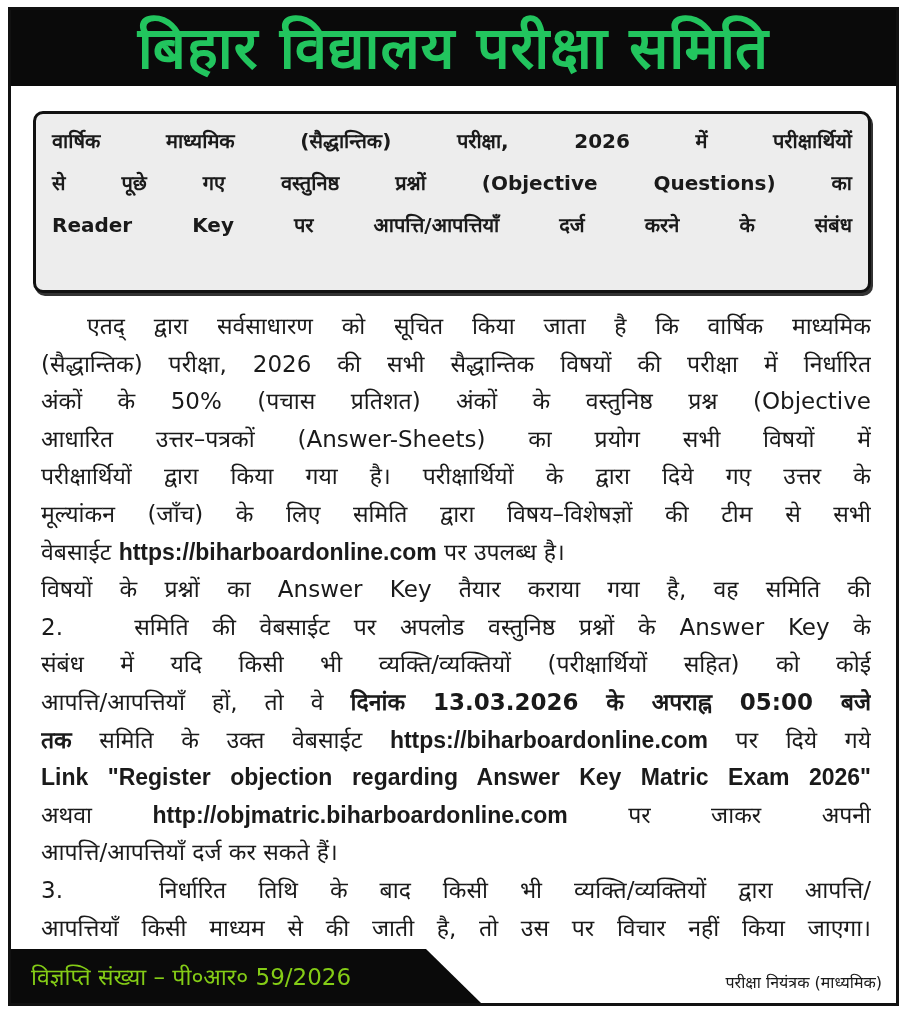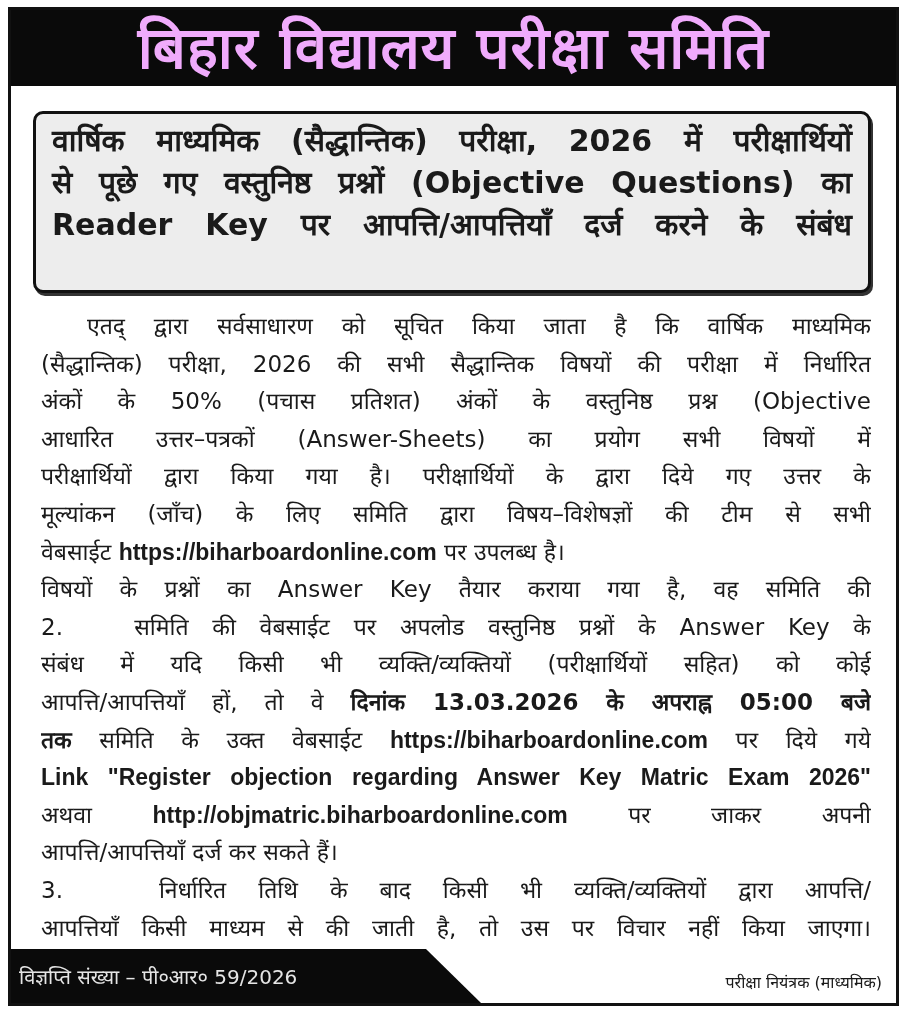--- a/index.html
+++ b/index.html
@@ -2,39 +2,39 @@
 <html><head>
 <meta charset="utf-8">
 <style>
   html, body { margin:0; padding:0; background:#ffffff; }
   body { width:911px; height:1024px; position:relative; overflow:hidden;
          font-family:"Liberation Sans","DejaVu Sans",sans-serif; color:#1a1a1a; }
   .frame { position:absolute; left:8px; top:7px; width:891px; height:999px;
            border:3px solid #111; box-sizing:border-box; background:#fff; }
   .title-bar { position:absolute; left:0; top:0; right:0; height:76px; background:#0a0a0a;
                display:flex; align-items:center; justify-content:center; }
-  .title-bar span { color:#f0abfc; font-weight:bold; font-size:58px; letter-spacing:1px;
+  .title-bar span { color:#22c55e; font-weight:bold; font-size:58px; letter-spacing:1px;
                     font-family:"DejaVu Sans",sans-serif; line-height:1; }
   .head-box { position:absolute; left:22px; top:101px; width:838px; height:182px;
               border:3px solid #111; border-radius:10px; background:#ededed;
               box-sizing:border-box; box-shadow:2px 3px 0 #333; padding:6px 16px 0 16px;
               text-align:center; }
-  .head-box p { margin:0; font-size:30px; font-weight:bold; line-height:42px;
+  .head-box p { margin:0; font-size:20px; font-weight:bold; line-height:42px;
                 font-family:"DejaVu Sans",sans-serif; text-align:justify; text-align-last:justify; }
   .head-box p.last { text-align:center; text-align-last:center; }
   .body-text { position:absolute; left:30px; top:298px; width:830px;
                font-family:"DejaVu Sans",sans-serif; font-size:23px; line-height:37.6px; }
   .body-text .line { display:block; text-align:justify; text-align-last:justify; white-space:nowrap; overflow:hidden; }
   .body-text .line.left { text-align:left; text-align-last:left; }
   .body-text b { font-family:"Liberation Sans",sans-serif; font-weight:bold; }
   .indent { padding-left:46px; }
   .footer { position:absolute; left:0; right:0; bottom:0; height:54px; }
   .footer-tab { position:absolute; left:0; bottom:0; height:54px; width:470px; background:#0a0a0a;
                 clip-path:polygon(0 0, 415px 0, 470px 100%, 0 100%); display:flex; align-items:center; }
-  .footer-tab span { color:#e5e5e5; font-size:20px; padding-left:8px; font-family:"DejaVu Sans",sans-serif; }
+  .footer-tab span { color:#84cc16; font-size:23px; padding-left:8px; font-family:"DejaVu Sans",sans-serif;margin-left:12px; }
   .footer-sign { position:absolute; right:14px; bottom:10px; font-size:16px; font-family:"DejaVu Sans",sans-serif; }
 </style>
 </head>
 <body>
 
 <div class="frame">
   <div class="title-bar">
     <span>बिहार विद्यालय परीक्षा समिति</span>
   </div>
 

